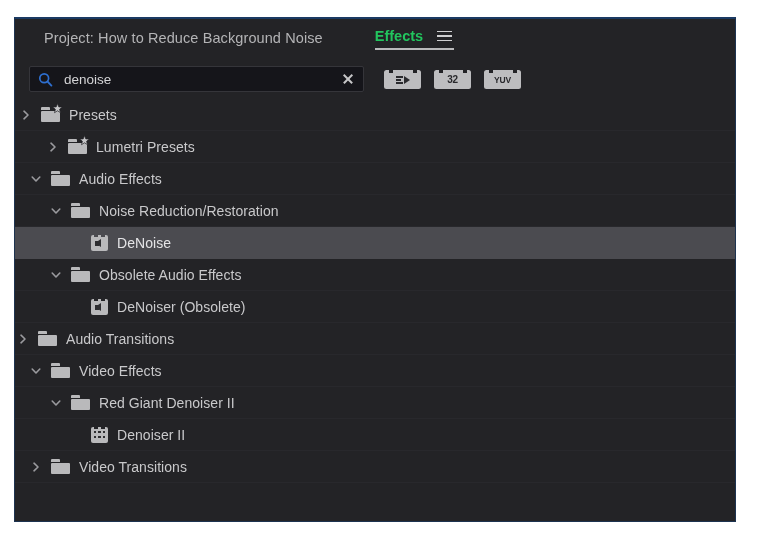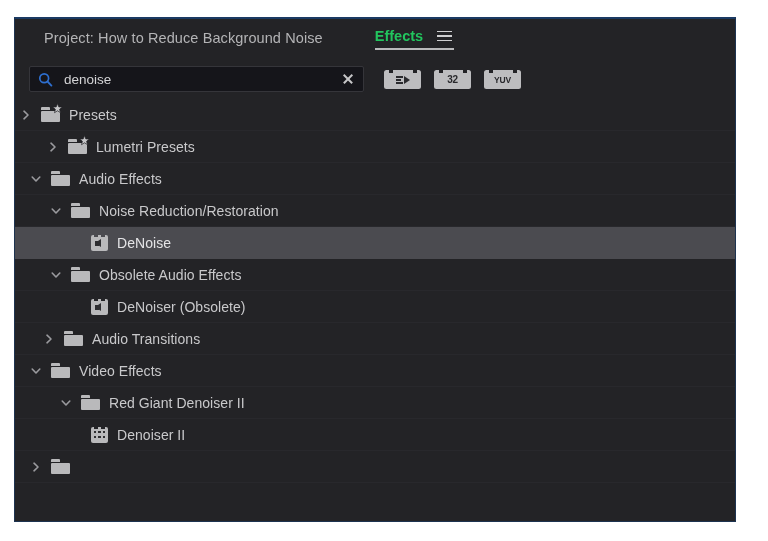--- a/index.html
+++ b/index.html
@@ -504,21 +504,21 @@
           <span class="twisty"></span>
           <span style="display: inline-block; width: 8px;"></span>
           <span class="row-icon">
             <span class="fx">
               <span class="spk-box"></span>
               <span class="spk"></span>
             </span>
           </span>
           <span class="row-label">DeNoiser (Obsolete)</span>
         </div>
-        <div class="row" style="padding-left: 27px; align-items: center;">
+        <div class="row" style="padding-left: 1px; align-items: center;">
           <span class="twisty">
             <svg width="14" height="14" viewBox="0 0 14 14">
               <polyline points="5,3.2 9,7 5,10.8" fill="none" stroke="#9a9a9e" stroke-width="1.6" stroke-linecap="round" stroke-linejoin="round"></polyline>
             </svg>
           </span>
           <span style="display: inline-block; width: 8px;"></span>
           <span class="row-icon">
             <span class="folder">
               <span class="tab-top"></span>
               <span class="body"></span>
@@ -534,21 +534,21 @@
           </span>
           <span style="display: inline-block; width: 8px;"></span>
           <span class="row-icon">
             <span class="folder">
               <span class="tab-top"></span>
               <span class="body"></span>
             </span>
           </span>
           <span class="row-label">Video Effects</span>
         </div>
-        <div class="row" style="padding-left: 44px;">
+        <div class="row" style="padding-left: 34px;">
           <span class="twisty">
             <svg width="14" height="14" viewBox="0 0 14 14">
               <polyline points="3.2,5 7,9 10.8,5" fill="none" stroke="#9a9a9e" stroke-width="1.6" stroke-linecap="round" stroke-linejoin="round"></polyline>
             </svg>
           </span>
           <span style="display: inline-block; width: 8px;"></span>
           <span class="row-icon">
             <span class="folder">
               <span class="tab-top"></span>
               <span class="body"></span>
@@ -579,17 +579,18 @@
               <polyline points="5,3.2 9,7 5,10.8" fill="none" stroke="#9a9a9e" stroke-width="1.6" stroke-linecap="round" stroke-linejoin="round"></polyline>
             </svg>
           </span>
           <span style="display: inline-block; width: 8px;"></span>
           <span class="row-icon">
             <span class="folder">
               <span class="tab-top"></span>
               <span class="body"></span>
             </span>
           </span>
+          <span class="row-label">Video Transitions</span>
         </div>
       </div>
 
   </div>
 </div>
 
 </body></html>

